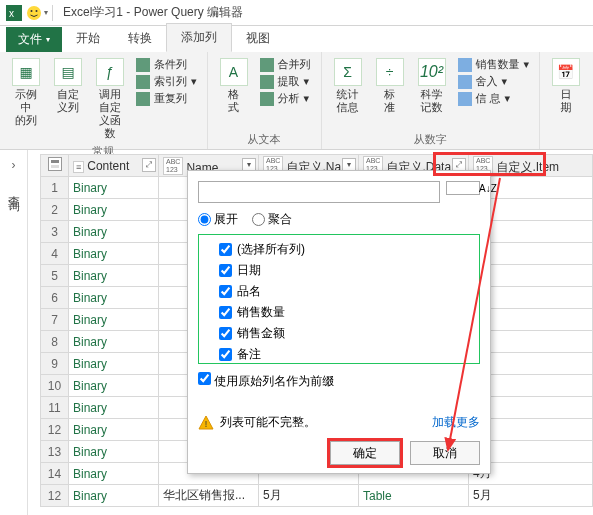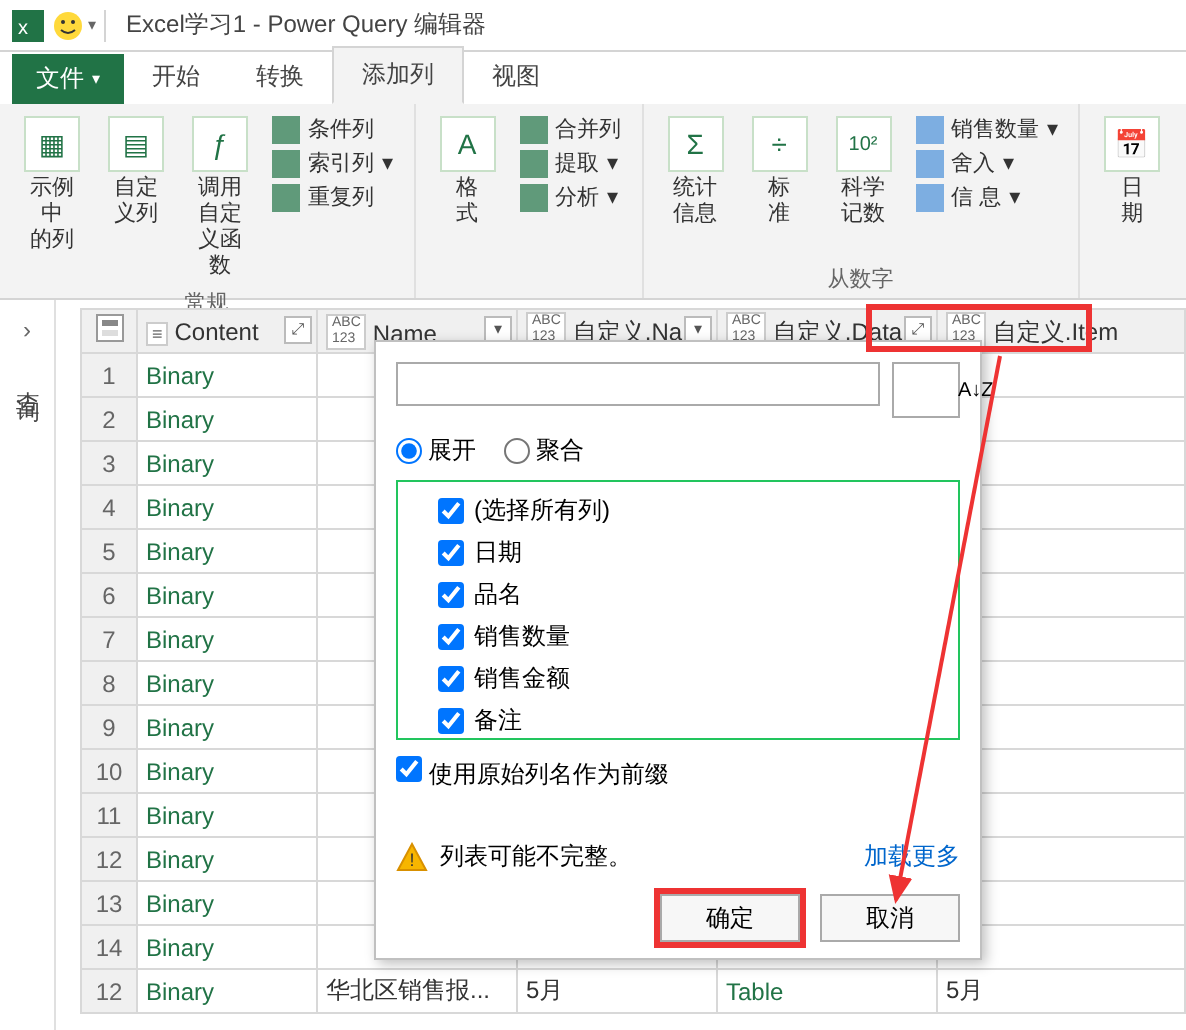--- a/index.html
+++ b/index.html
@@ -51,21 +51,21 @@
 
 
 .grid .corner-ico { width:14px; height:14px; border:1px solid #999; display:inline-block; background:#fff; position:relative; }
 .grid .corner-ico::before { content:""; position:absolute; left:2px; top:2px; right:2px; height:3px; background:#888; }
 .grid .corner-ico::after { content:""; position:absolute; left:2px; top:7px; right:2px; bottom:2px; background:#ddd; }
 
 
 .popup { position: absolute; left: 187px; top: 170px; width: 304px; background: #fff; border: 1px solid #c0c0c0; box-shadow: 2px 2px 6px rgba(0,0,0,0.25); padding: 10px 10px 8px; z-index: 5; }
 .popup .search-row { display: flex; gap: 6px; margin-bottom: 8px; }
 .popup .search-input { flex: 1; height: 22px; border: 1px solid #aaa; padding: 0 4px; }
-.popup .sort-btn { width: 22px; height: 28px; border: 1px solid #aaa; background: #fff; font-size: 10px; cursor: pointer; padding-left: 32px; }
+.popup .sort-btn { width: 22px; height: 14px; border: 1px solid #aaa; background: #fff; font-size: 10px; cursor: pointer; padding-left: 32px; }
 .popup .radio-row { display: flex; gap: 14px; margin-bottom: 6px; }
 .popup .radio-row label { display: flex; align-items: center; gap: 3px; }
 .popup .chk-list { border: 1px solid #22c55e; max-height: 130px; overflow-y: scroll; padding: 4px 20px; margin-bottom: 8px; }
 .popup .chk-list label { display: flex; align-items: center; gap: 5px; padding: 2px 0; }
 .popup .prefix-row { margin: 4px 0 24px; display: flex; align-items: flex-end; gap: 5px; }
 .popup .warn-row { display: flex; align-items: center; justify-content: space-between; margin-bottom: 10px; }
 .popup .warn-left { display: flex; align-items: center; gap: 6px; }
 .popup .warn-ico { width: 16px; height: 16px; }
 .popup .link-more { color: #0066cc; cursor: pointer; }
 .popup .btn-row { display: flex; justify-content: flex-end; gap: 10px; }
@@ -145,34 +145,35 @@
         </div>
       <div class="small-btns">
         <div class="small-btn">
             <span class="sicon"></span>
             <span>合并列</span>
           </div>
         <div class="small-btn"><span class="sicon"></span><span>提取</span> ▾</div>
         <div class="small-btn"><span class="sicon"></span><span>分析</span> ▾</div>
       </div>
     </div>
+    <div class="rgroup-label">从文本</div>
   </div>
 
   <div class="rgroup">
     <div class="rgroup-body">
       <div class="big-btn">
           <div class="bicon">Σ</div>
           <div class="blabel">统计<br>信息</div>
         </div>
       <div class="big-btn">
           <div class="bicon">÷</div>
           <div class="blabel">标<br>准</div>
         </div>
       <div class="big-btn">
-          <div class="bicon" style="font-size:10px;">10²</div>
+          <div class="bicon" style="font-size:16px;font-style:italic;">10²</div>
           <div class="blabel">科学<br>记数</div>
         </div>
       <div class="small-btns">
         <div class="small-btn"><span class="sicon" style="background:#4a90d9;"></span><span>销售数量</span> ▾</div>
         <div class="small-btn"><span class="sicon" style="background:#4a90d9;"></span><span>舍入</span> ▾</div>
         <div class="small-btn"><span class="sicon" style="background:#4a90d9;"></span><span>信
 息</span> ▾</div>
       </div>
     </div>
     <div class="rgroup-label">从数字</div>

